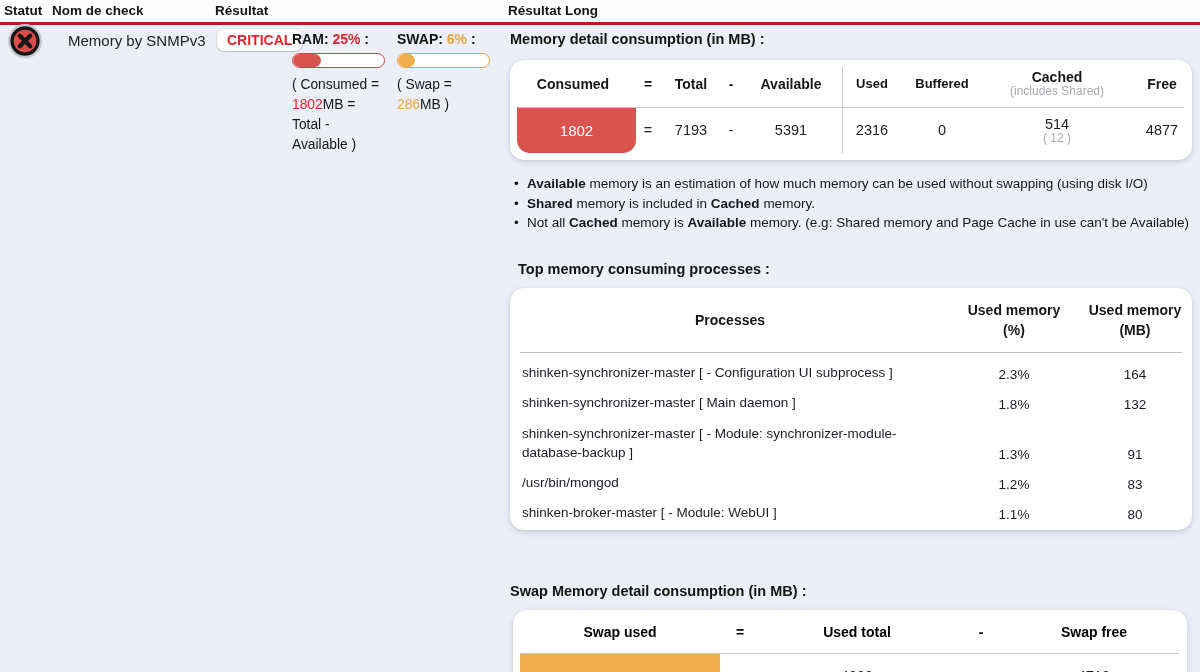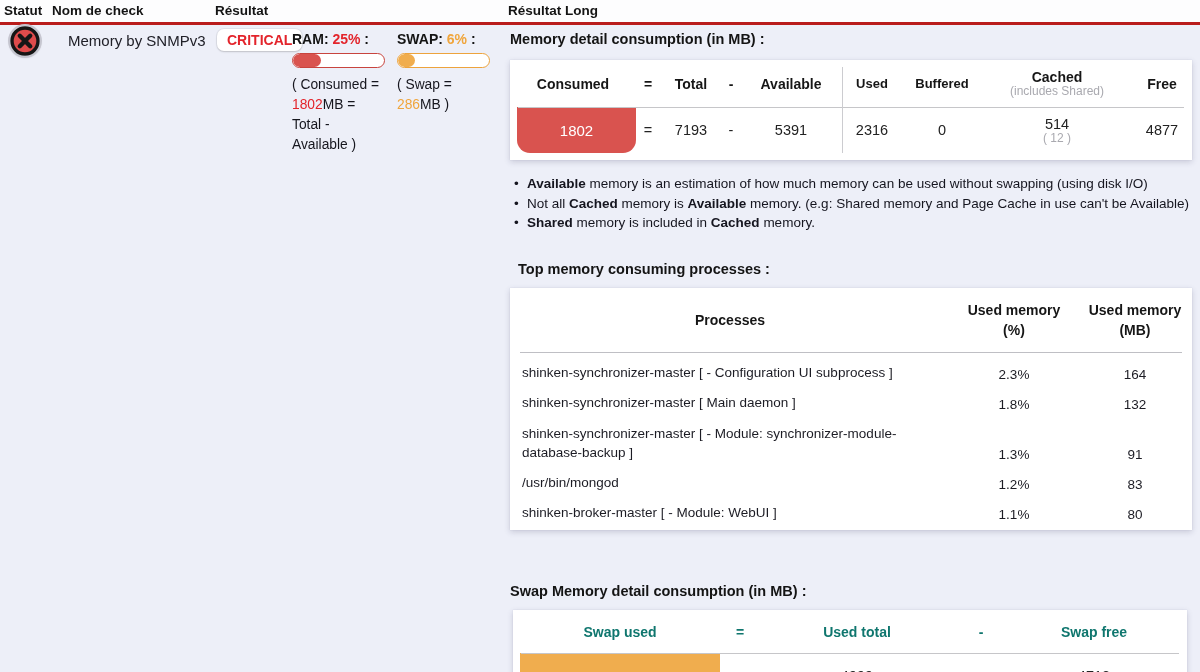--- a/index.html
+++ b/index.html
@@ -41,21 +41,21 @@
   .gd-ram{width:88px;}
   .gd-swap{width:70px;}
   .num-red{color:#e3242b;}
   .num-orange{color:#f0a53c;}
   
   .rhead{position:absolute;font-size:14.5px;font-weight:700;color:#141414;white-space:nowrap;}
   .rh-mem{left:510px;top:31px;}
   .rh-proc{left:518px;top:261px;}
   .rh-swap{left:510px;top:583px;}
   
-  .card{position:absolute;background:#ffffff;border-radius:0;
+  .card{position:absolute;background:#ffffff;border-radius:14px;
     box-shadow:0 2px 6px rgba(50,50,90,.20), 0 0 1px rgba(50,50,90,.15);}
   .card-mem{left:510px;top:60px;width:682px;height:100px;}
   .card-proc{left:510px;top:288px;width:682px;height:242px;}
   .card-swap{left:513px;top:610px;width:674px;height:106px;}
   
   .t1row{display:flex;align-items:center;}
   .t1head{height:47px;}
   .t1data{height:46px;}
   .t1row .c{text-align:center;}
   .c-consumed{width:126px}.c-eq{width:24px}.c-total{width:62px}.c-minus{width:18px}.c-avail{width:102px}
@@ -84,21 +84,21 @@
   .p-row .pc-name{padding-left:12px;box-sizing:border-box;font-size:13.5px;color:#1c1c24;line-height:19px;}
   .p-row .pc-pct,.p-row .pc-mb{text-align:center;font-size:13.5px;color:#1c1c24;}
   .pr-h30{height:30px;}
   .pr-h50{height:50px;}
   
   .s-row{display:flex;align-items:center;}
   .s-head{height:43px;}
   .s-data{height:46px;}
   .sc-used{width:214px}.sc-eq{width:26px}.sc-total{width:208px}.sc-minus{width:40px}.sc-free{width:186px}
   .s-row .sc{text-align:center;}
-  .s-head .sc{font-size:14px;font-weight:700;color:#0f766e;}
+  .s-head .sc{font-size:14px;font-weight:700;color:#000000;}
   .s-data .sc{font-size:14.5px;color:#222;}
   .s-sep{position:absolute;left:8px;right:8px;top:43px;height:1px;background:#c6c6c9;}
   .orangecell{margin-left:7px;width:200px;height:46px;background:#f0ad4e;border-radius:0 0 13px 13px;
     color:#fff;font-size:15px;display:flex;align-items:center;justify-content:center;}
 </style>
 </head>
 <body>
 
 <div class="topbar">
   <span class="th-statut">Statut</span>
@@ -165,22 +165,22 @@
       <div>514</div>
       <div class="sub-gray">( 12 )</div>
     </div>
     <div class="c c-free">4877</div>
   </div>
   <div class="vdiv"></div>
 </div>
 
 <ul class="notes">
   <li><span class="b">Available</span><span> memory is an estimation of how much memory can be used without swapping (using disk I/O)</span></li>
+  <li><span class="b">Shared</span><span> memory is included in </span><span class="b">Cached</span><span> memory.</span></li>
   <li><span>Not all </span><span class="b">Cached</span><span> memory is </span><span class="b">Available</span><span> memory. (e.g: Shared memory and Page Cache in use can't be Available)</span></li>
-  <li><span class="b">Shared</span><span> memory is included in </span><span class="b">Cached</span><span> memory.</span></li>
 </ul>
 
 <div class="rhead rh-proc">Top memory consuming processes :</div>
 
 <div class="card card-proc">
   <div class="p-head">
     <div class="hc pc-name">Processes</div>
     <div class="hc pc-pct">
       <div>Used memory</div>
       <div>(%)</div>

